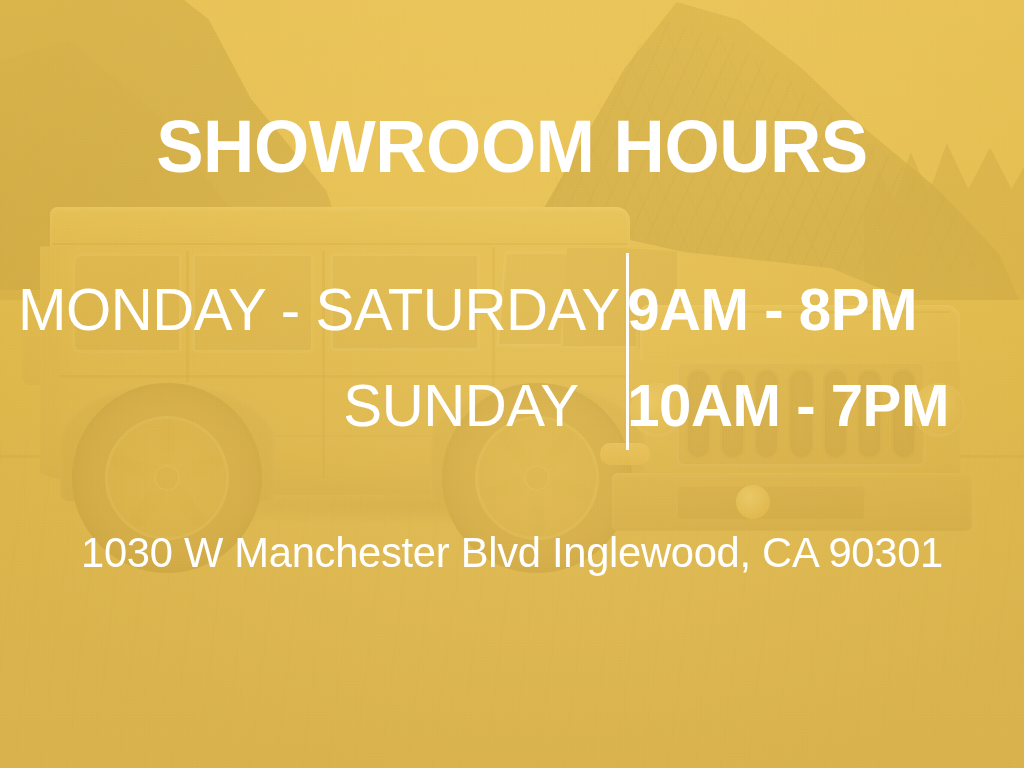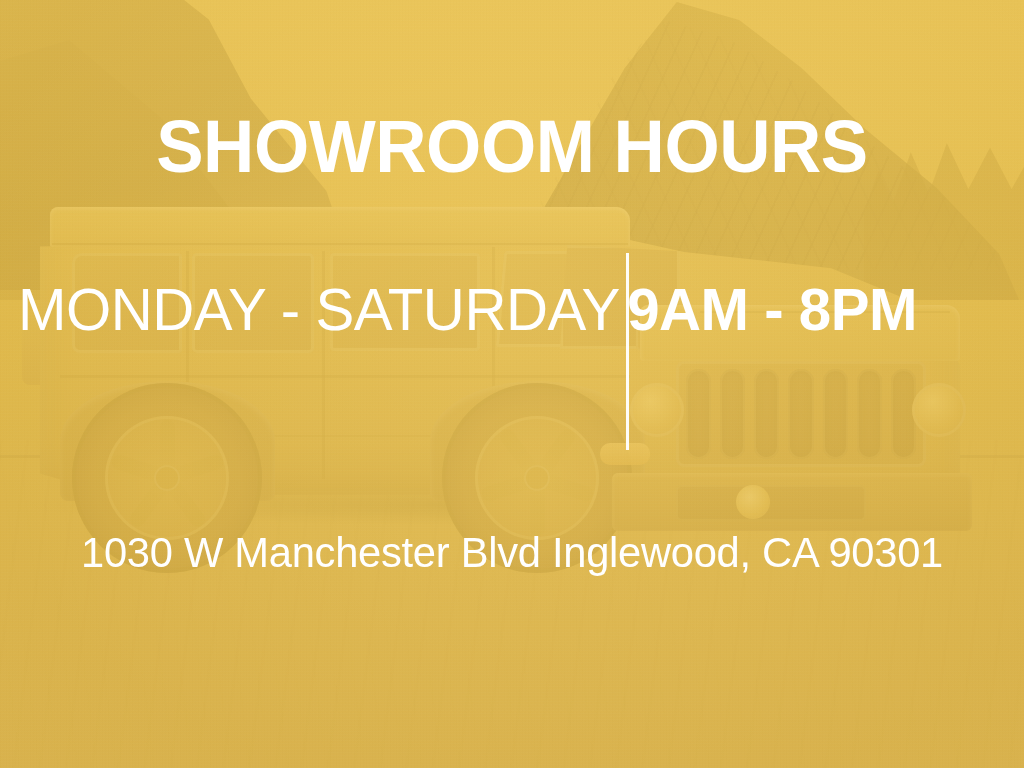--- a/index.html
+++ b/index.html
@@ -409,18 +409,22 @@
     <div class="title">SHOWROOM HOURS</div>
 
     <div class="hours">
       <div class="divider"></div>
 
       <div class="hrow r1">
         <div class="hcol-day">MONDAY - SATURDAY</div>
         <div class="hcol-time">9AM - 8PM</div>
       </div>
 
+      <div class="hrow r2">
+        <div class="hcol-day">SUNDAY</div>
+        <div class="hcol-time">10AM - 7PM</div>
+      </div>
     </div>
 
     <div class="address">1030 W Manchester Blvd Inglewood, CA 90301</div>
 
   </div>
 </div>
 
 </body></html>

